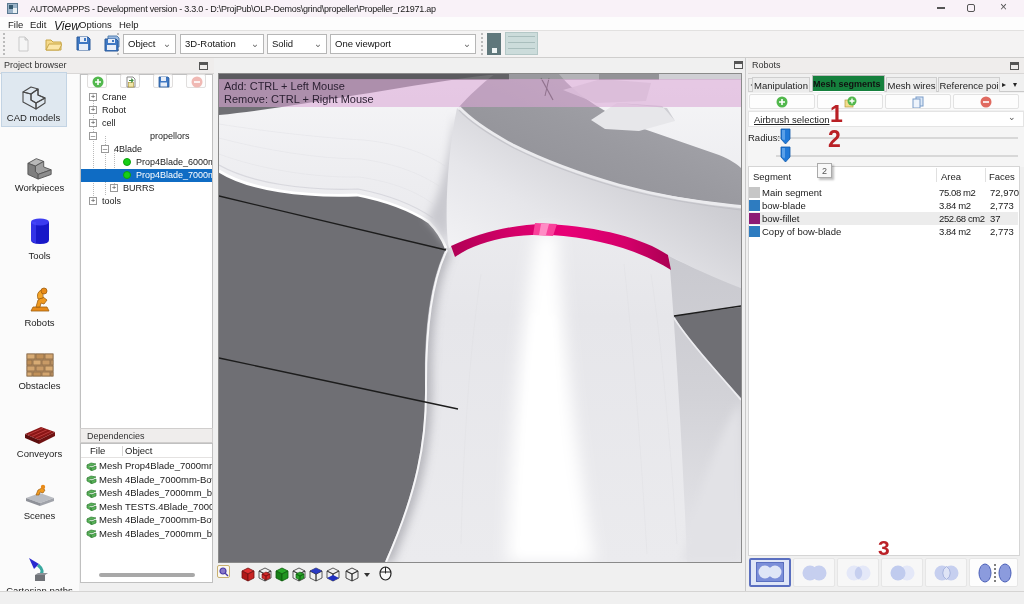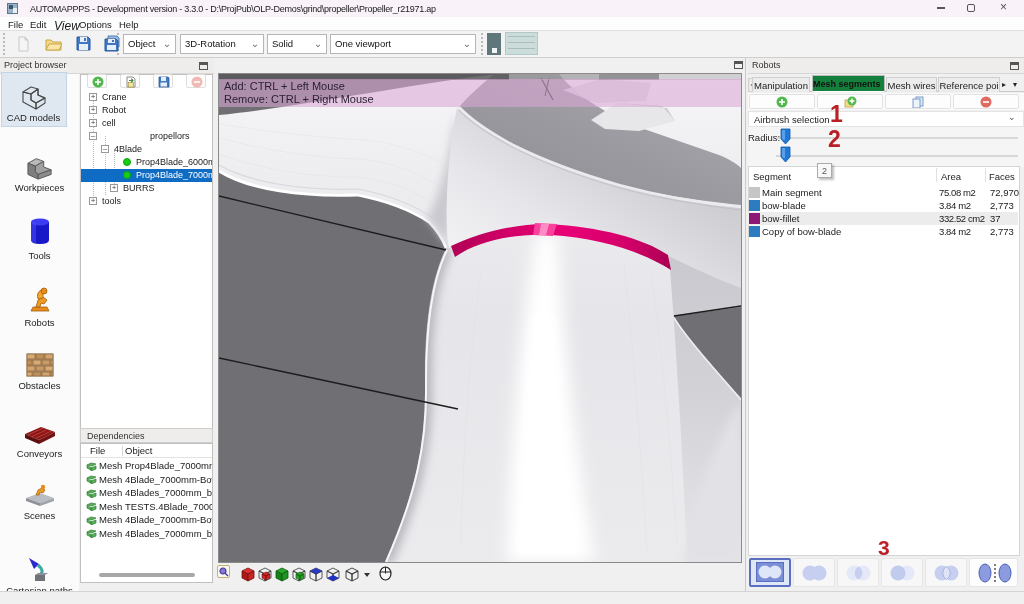--- a/index.html
+++ b/index.html
@@ -545,21 +545,21 @@
       </svg>
     </div>
   <div class="rbtn" style="left:953px;">
       <svg width="12" height="12">
         <circle cx="6" cy="6" r="5.5" fill="#e06a60"></circle>
         <path d="M3,6 h6" stroke="#fff" stroke-width="1.6"></path>
       </svg>
     </div>
 
   <div class="abs" style="left:748px;top:111px;width:276px;height:16px;background:#fff;border:1px solid #e4e4e4;"></div>
-  <div class="abs" style="left:754px;top:114px;font-size:9.5px;color:#222;">Airbrush selection</div>
+  <div class="abs" style="left:754px;top:114px;font-size:9.5px;color:#222;text-decoration:underline;">Airbrush selection</div>
   <div class="abs" style="left:1008px;top:112px;font-size:9px;color:#555;">⌄</div>
 
   <div class="abs" style="left:748px;top:127px;width:276px;height:40px;background:#f5f5f5;"></div>
   <div class="abs" style="left:748px;top:132px;font-size:9.5px;color:#222;">Radius:</div>
   <div class="abs" style="left:776px;top:137px;width:242px;height:2px;background:#d8d8d8;"></div>
   <svg class="abs" style="left:780px;top:128px;" width="11" height="17">
       <path d="M1,1 h9 v10 l-4.5,5 l-4.5,-5 z" fill="#2079d8" stroke="#1059a8" stroke-width="0.8"></path>
       <path d="M2,2 h3 v9 l-0.5,1.5 L2,11 z" fill="#5aa0e8"></path>
     </svg>
   <div class="abs" style="left:748px;top:167px;font-size:14px;color:#222;font-weight:bold;">Density:</div>
@@ -594,21 +594,21 @@
     </div>
   <div class="seg-row" style="left:748px;top:198.8px;">
       <div class="seg-sw" style="background:#2e7cc0;"></div>
       <span class="seg-n">bow-blade</span>
       <span class="seg-a">3.84 m2</span>
       <span class="seg-f">2,773</span>
     </div>
   <div class="seg-row" style="left:748px;top:212.1px;background:#ececec;">
       <div class="seg-sw" style="background:#8c1a74;"></div>
       <span class="seg-n">bow-fillet</span>
-      <span class="seg-a">332.52 cm2</span>
+      <span class="seg-a">252.68 cm2</span>
       <span class="seg-f">37</span>
     </div>
   <div class="seg-row" style="left:748px;top:225.4px;">
       <div class="seg-sw" style="background:#2e7cc0;"></div>
       <span class="seg-n">Copy of bow-blade</span>
       <span class="seg-a">3.84 m2</span>
       <span class="seg-f">2,773</span>
     </div>
 
   <div class="abs" style="left:878px;top:536px;font-size:21px;font-weight:bold;color:#bb2127;">3</div>

